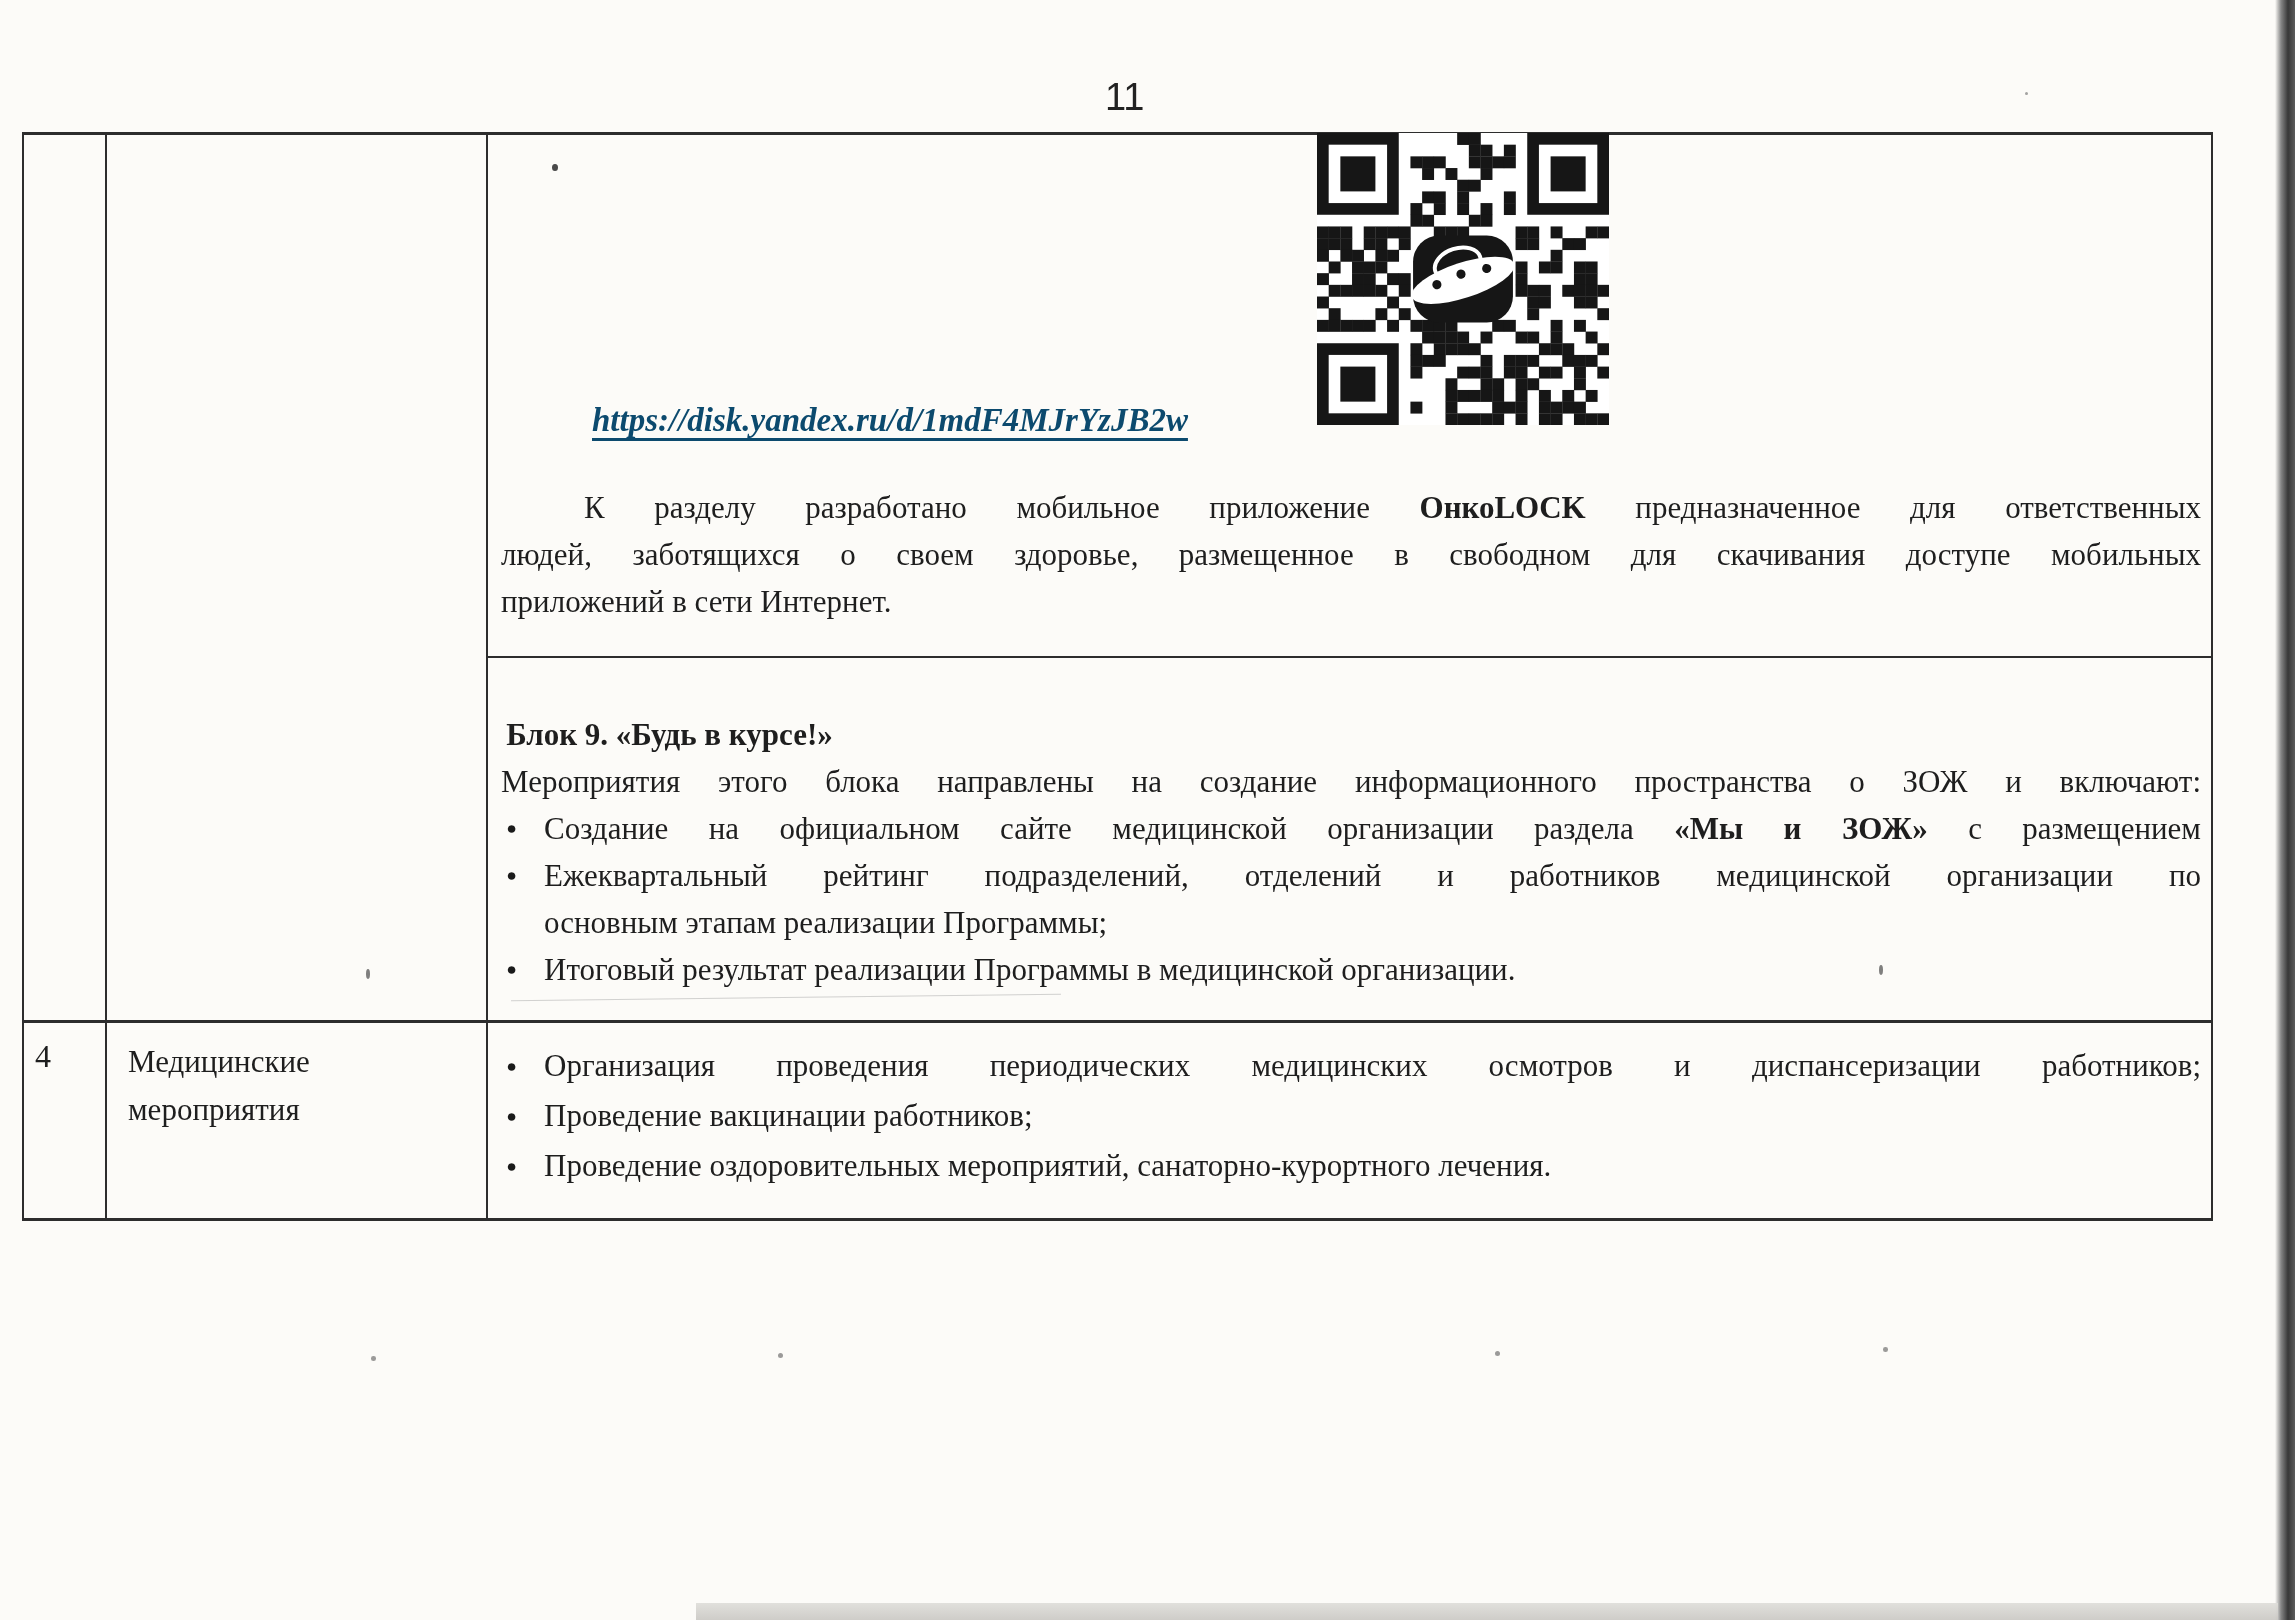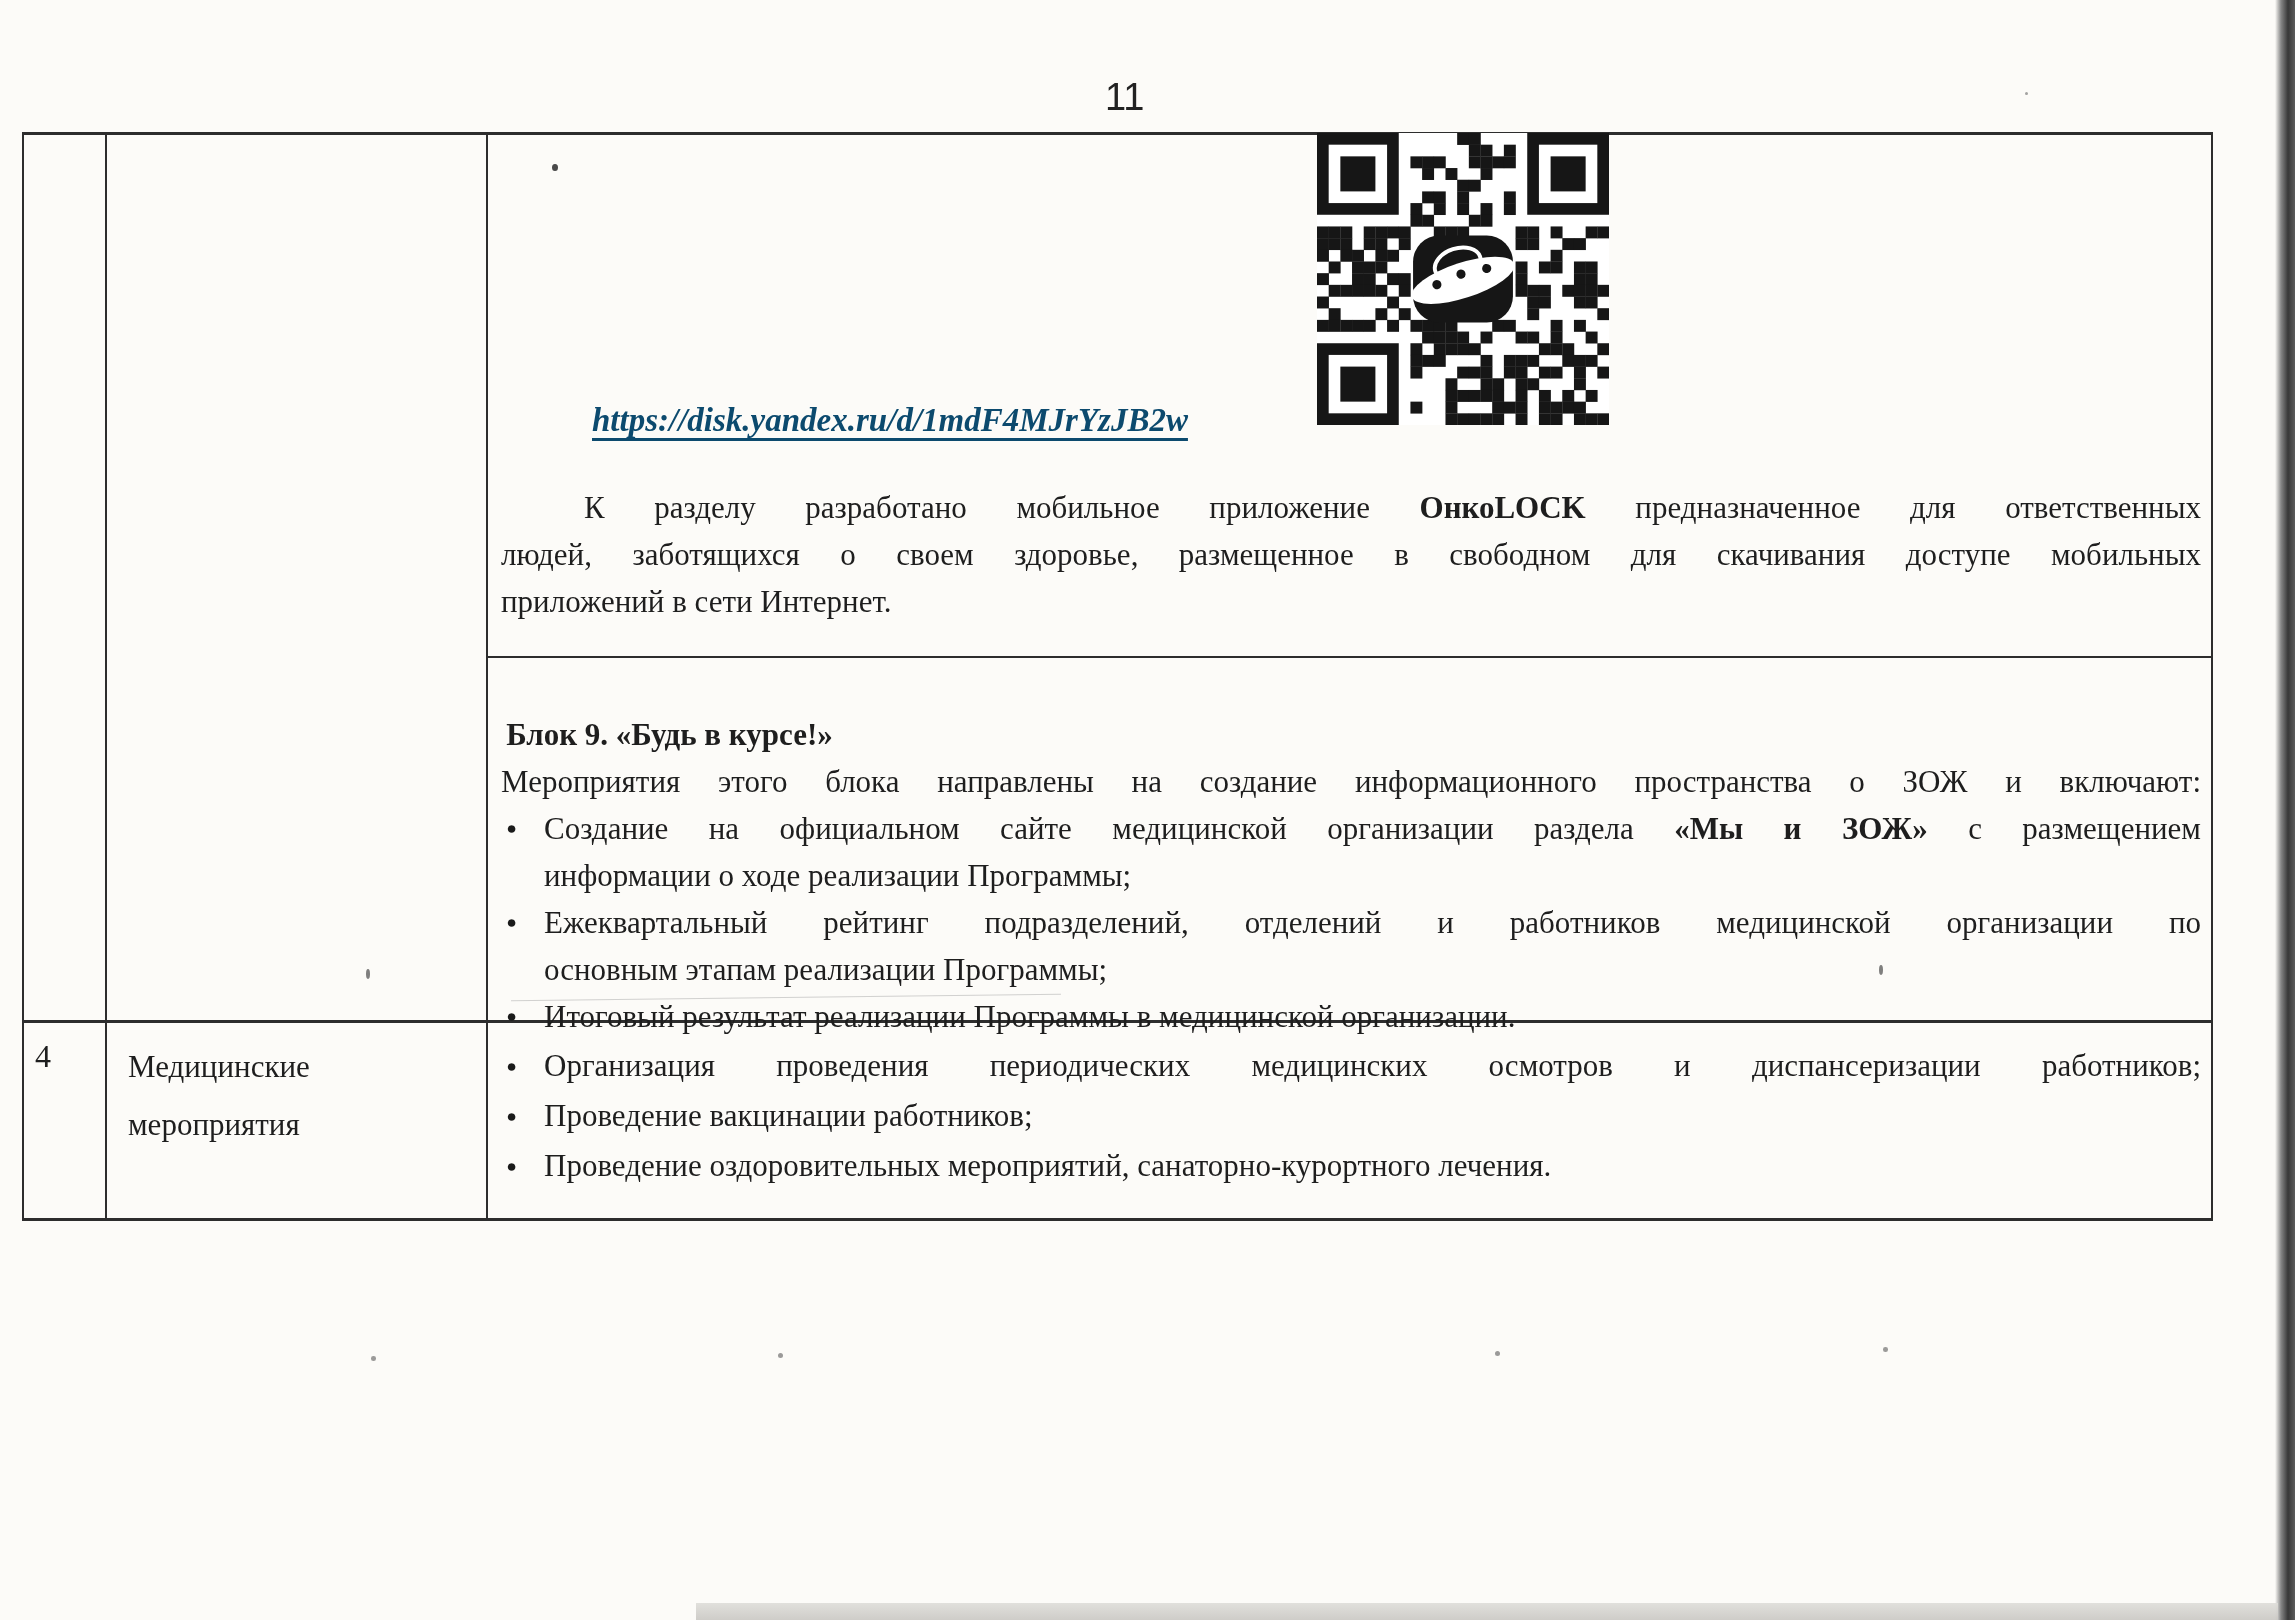--- a/index.html
+++ b/index.html
@@ -24,21 +24,21 @@
   #para{position:absolute;left:501px;top:484px;width:1700px;}
   #block9{position:absolute;left:501px;top:663px;width:1700px;}
   #b9title{font-weight:bold;padding-left:5.2px;margin-top:48px;}
   ul.bl{list-style:none;margin:0;padding:0;}
   ul.bl li{position:relative;padding-left:43px;}
   ul.bl li::before{
     content:"\25CF";position:absolute;left:5.2px;top:0;font-size:17.7px;line-height:inherit;color:#1a1a1a;
   }
   #block9 ul.bl li::before{line-height:47px;}
   #row4num{position:absolute;left:35px;top:1038px;font-size:32px;}
-  #row4label{position:absolute;left:128px;top:1038px;width:308px;font-size:31px;line-height:58px;}
+  #row4label{position:absolute;left:128px;top:1038px;width:308px;font-size:31px;line-height:48px;}
   #row4list{position:absolute;left:501px;top:1041px;width:1700px;}
   #row4list .line{line-height:50px;}
   #row4list li::before{line-height:50px;}
   #rightshadow{
     position:absolute;right:0;top:0;width:19.7px;height:1621px;
     background:linear-gradient(90deg,rgba(130,130,130,0) 0%,#868686 30%,#383838 65%,#5c5c5c 100%);
   }
   #bottomband{
     position:absolute;left:696px;right:17px;bottom:0;height:17.7px;
     background:linear-gradient(180deg,#deddd9,#c8c6c2);opacity:.9;
@@ -282,21 +282,20 @@
     <div class="line just">людей, заботящихся о своем здоровье, размещенное в свободном для скачивания доступе мобильных</div>
     <div class="line">приложений в сети Интернет.</div>
   </div>
 
   <div id="block9">
     <div class="line" id="b9title">Блок 9. «Будь в курсе!»</div>
     <div class="line just">Мероприятия этого блока направлены на создание информационного пространства о ЗОЖ и включают:</div>
     <ul class="bl">
       <li>
         <div class="line just"><span>Создание на официальном сайте медицинской организации раздела </span><span class="b">«Мы и ЗОЖ»</span><span> с размещением</span></div>
-        <div class="line">информации о ходе реализации Программы;</div>
       </li>
       <li>
         <div class="line just">Ежеквартальный рейтинг подразделений, отделений и работников медицинской организации по</div>
         <div class="line">основным этапам реализации Программы;</div>
       </li>
       <li>
         <div class="line">Итоговый результат реализации Программы в медицинской организации.</div>
       </li>
     </ul>
   </div>

